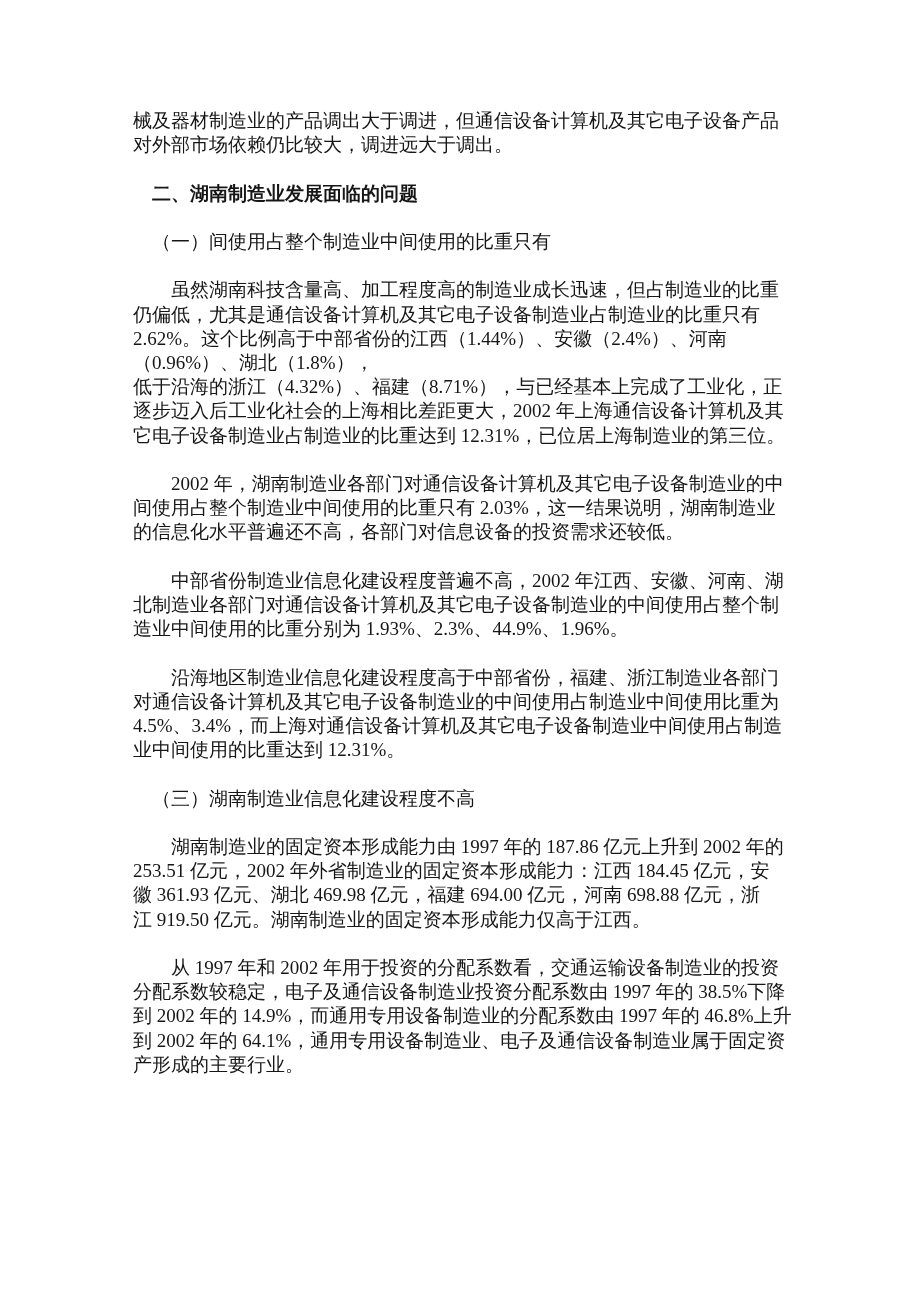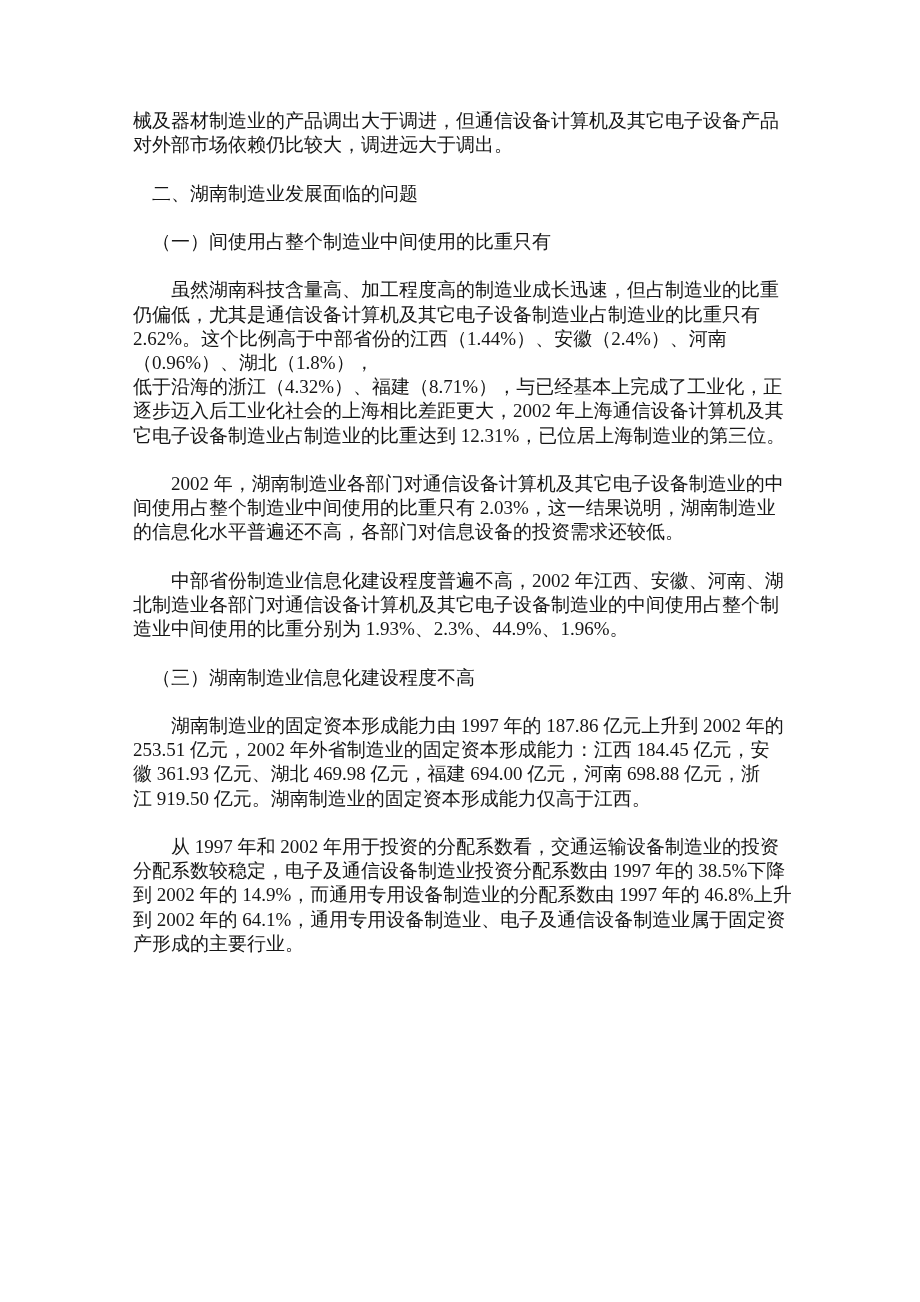--- a/index.html
+++ b/index.html
@@ -27,21 +27,21 @@
   .doc-block + .doc-block {
     margin-top: 24.2px; 
   }
   .para {
     text-indent: 2em;
   }
   .para-continuation {
     text-indent: 0;
   }
   .heading1 {
-    font-weight: normal;
+    font-weight: bold;
     text-indent: 1em;
   }
   .heading2 {
     font-weight: normal;
     text-indent: 1em;
   }
 </style>
 </head>
 <body>
 
@@ -56,20 +56,24 @@
 （0.96%）、湖北（1.8%），
 低于沿海的浙江（4.32%）、福建（8.71%），与已经基本上完成了工业化，正
 逐步迈入后工业化社会的上海相比差距更大，2002 年上海通信设备计算机及其
 它电子设备制造业占制造业的比重达到 12.31%，已位居上海制造业的第三位。</div>
   <div class="doc-block para">2002 年，湖南制造业各部门对通信设备计算机及其它电子设备制造业的中
 间使用占整个制造业中间使用的比重只有 2.03%，这一结果说明，湖南制造业
 的信息化水平普遍还不高，各部门对信息设备的投资需求还较低。</div>
   <div class="doc-block para">中部省份制造业信息化建设程度普遍不高，2002 年江西、安徽、河南、湖
 北制造业各部门对通信设备计算机及其它电子设备制造业的中间使用占整个制
 造业中间使用的比重分别为 1.93%、2.3%、44.9%、1.96%。</div>
+  <div class="doc-block para">沿海地区制造业信息化建设程度高于中部省份，福建、浙江制造业各部门
+对通信设备计算机及其它电子设备制造业的中间使用占制造业中间使用比重为
+4.5%、3.4%，而上海对通信设备计算机及其它电子设备制造业中间使用占制造
+业中间使用的比重达到 12.31%。</div>
   <div class="doc-block heading2">（三）湖南制造业信息化建设程度不高</div>
   <div class="doc-block para">湖南制造业的固定资本形成能力由 1997 年的 187.86 亿元上升到 2002 年的
 253.51 亿元，2002 年外省制造业的固定资本形成能力：江西 184.45 亿元，安
 徽 361.93 亿元、湖北 469.98 亿元，福建 694.00 亿元，河南 698.88 亿元，浙
 江 919.50 亿元。湖南制造业的固定资本形成能力仅高于江西。</div>
   <div class="doc-block para">从 1997 年和 2002 年用于投资的分配系数看，交通运输设备制造业的投资
 分配系数较稳定，电子及通信设备制造业投资分配系数由 1997 年的 38.5%下降
 到 2002 年的 14.9%，而通用专用设备制造业的分配系数由 1997 年的 46.8%上升
 到 2002 年的 64.1%，通用专用设备制造业、电子及通信设备制造业属于固定资
 产形成的主要行业。</div>

